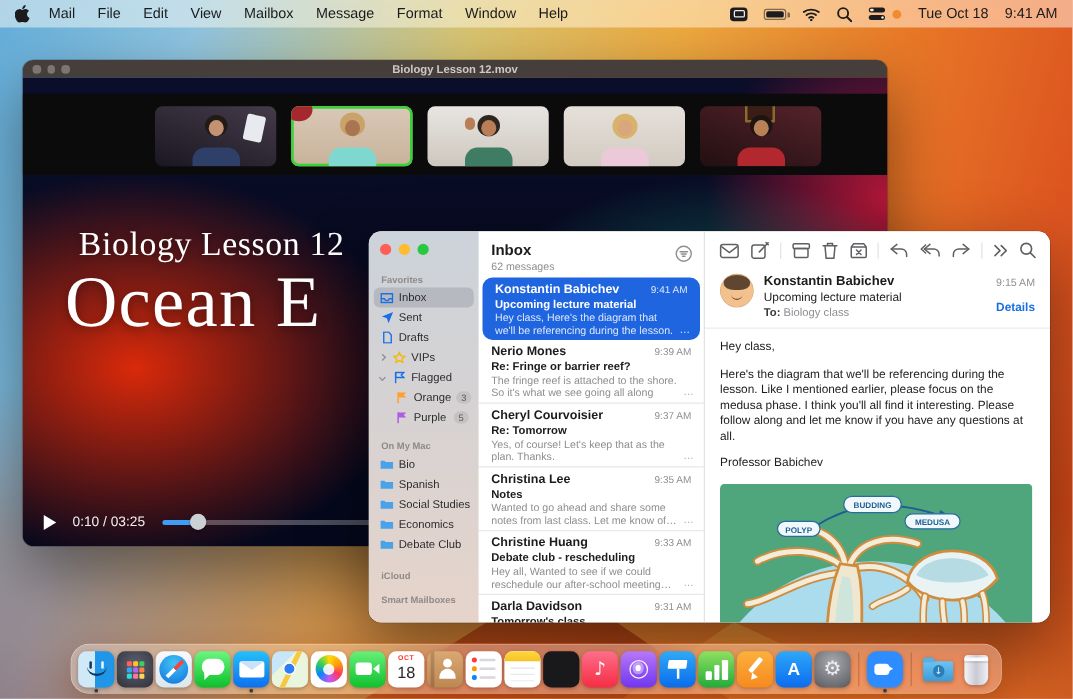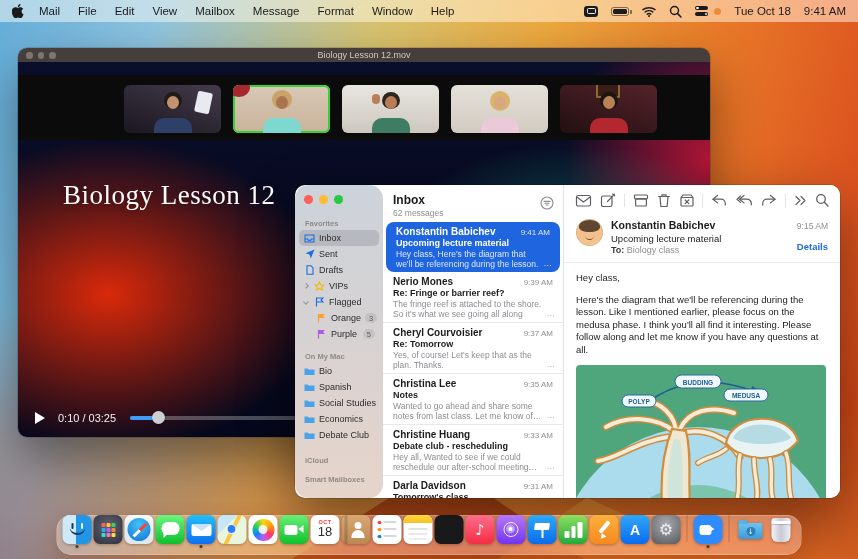--- a/index.html
+++ b/index.html
@@ -29,21 +29,21 @@
 .cc i:after{content:"";position:absolute;top:.8px;width:2.4px;height:2.4px;border-radius:50%;background:#f2ede2;}
 .cc i.l:after{left:1px;} .cc i.r:after{right:1px;}
 .rec-dot{width:7px;height:7px;border-radius:50%;background:#f08b32;margin-left:-7px;}
 .mb-clock{font-size:11.5px;}
 
 
 .qt{position:absolute;left:18px;top:48px;width:692px;height:389px;border-radius:9px;overflow:hidden;z-index:10;box-shadow:0 22px 50px rgba(0,0,0,.45),0 0 0 .5px rgba(0,0,0,.3);}
 .qt-titlebar{position:absolute;top:0;left:0;right:0;height:14px;background:#463e3a;display:flex;align-items:center;justify-content:center;}
 .qt-dots{position:absolute;left:8px;top:4px;display:flex;gap:5px;}
 .qt-dots i{width:6.5px;height:6.5px;border-radius:50%;background:#7d7570;}
-.qt-title{font-size:9px;color:#cfc9c4;font-weight:400;}
+.qt-title{font-size:9px;color:#cfc9c4;font-weight:700;}
 .qt-video{position:absolute;top:14px;left:0;right:0;bottom:0;overflow:hidden;
  background:
   radial-gradient(42% 55% at 13% 62%, rgba(255,47,6,.85), rgba(255,47,6,.22) 55%, transparent 75%),
   radial-gradient(36% 46% at 80% 58%, rgba(35,220,185,.5), rgba(35,220,185,.12) 60%, transparent 80%),
   radial-gradient(30% 55% at 100% 26%, rgba(220,25,60,.8), transparent 70%),
   linear-gradient(180deg,#0a0e2a 0%,#070a20 40%,#05081c 100%);}
 .strip{position:absolute;left:0;right:0;top:13px;height:65px;background:#0b0b0c;display:flex;gap:12px;padding:10px 0 0 106px;}
 .tile{width:97px;height:48px;border-radius:6px;position:relative;overflow:hidden;flex:none;}
 .tile.active{outline:2px solid var(--active-green);outline-offset:-2px;}
 .p-hair{position:absolute;width:18px;height:17px;border-radius:50%;left:calc(50% - 9px);top:7px;}
@@ -62,21 +62,21 @@
 .v-subheading{position:absolute;left:34px;top:146px;color:#fff;font-family:"Liberation Serif","DejaVu Serif",serif;font-size:58px;letter-spacing:1px;text-shadow:0 2px 8px rgba(0,0,0,.35);}
 .vctrl{position:absolute;left:0;right:0;bottom:8px;height:22px;display:flex;align-items:center;padding-left:17px;}
 .play{width:0;height:0;border-left:10px solid #fff;border-top:6px solid transparent;border-bottom:6px solid transparent;}
 .vtime{margin-left:13px;font-size:11px;color:#f0f0f2;}
 .vtrack{margin-left:14px;width:535px;height:4.5px;border-radius:3px;background:rgba(255,255,255,.28);position:relative;}
 .vfill{position:absolute;left:0;top:0;bottom:0;width:28px;border-radius:3px;background:#3f9df5;}
 .vthumb{position:absolute;left:22px;top:-4.5px;width:13px;height:13px;border-radius:50%;background:#ccd0d5;box-shadow:0 1px 2px rgba(0,0,0,.4);}
 
 
 .mail{position:absolute;left:295px;top:185px;width:545px;height:313px;border-radius:10px;overflow:hidden;z-index:20;box-shadow:0 22px 55px rgba(0,0,0,.45),0 0 0 .5px rgba(0,0,0,.25);background:#fff;}
-.sidebar{position:absolute;left:0;top:0;bottom:0;width:88px;background:linear-gradient(180deg,#ccd3da 0%,#d6d2d3 45%,#e6d4ca 100%);padding-top:27px;border-radius:14px;}
+.sidebar{position:absolute;left:0;top:0;bottom:0;width:88px;background:linear-gradient(180deg,#ccd3da 0%,#d6d2d3 45%,#e6d4ca 100%);padding-top:27px;}
 .tl{position:absolute;left:9px;top:10px;display:flex;gap:6px;}
 .tl i{width:9px;height:9px;border-radius:50%;}
 .tl .r{background:#ff5f57;} .tl .y{background:#febc2e;} .tl .g{background:#28c840;}
 .sb-sec{font-size:7.5px;font-weight:700;color:#8f8a88;padding-left:10px;margin:7px 0 2px;}
 .sb-item{display:flex;align-items:center;height:16px;margin:0 4px;padding-left:5px;border-radius:5px;font-size:9px;color:#2c2c2e;gap:4px;}
 .sb-item.sel{background:rgba(120,120,128,.28);}
 .sb-item.indent{padding-left:17px;}
 .gut{width:6px;flex:none;display:flex;align-items:center;}
 .chev{border:solid #8e8e93;border-width:0 1.2px 1.2px 0;padding:1.4px;}
 .chev.right{transform:rotate(-45deg);} .chev.down{transform:rotate(45deg);}
@@ -116,21 +116,21 @@
 .rh-to{font-size:9px;color:#8e8e93;margin-top:1.5px;}
 .rh-to b{color:#3a3a3c;font-weight:700;text-align:center;}
 .rh-right{text-align:right;flex:none;}
 .rh-time{font-size:8.5px;color:#8e8e93;margin-top:2px;}
 .rh-details{font-size:9.5px;color:var(--accent-blue);font-weight:600;margin-top:10px;}
 .rbody{padding:9px 12px 0;font-size:9.5px;line-height:12.5px;color:#1d1d1f;}
 .rbody p{margin-bottom:9px;}
 .diagram{margin-top:1px;width:250px;height:140px;border-radius:4px;overflow:hidden;}
 
 
-.dock{position:absolute;left:50%;transform:translateX(-50%);bottom:4px;height:40px;z-index:30;background:rgba(245,240,235,.38);backdrop-filter:blur(14px) saturate(1.6);border-radius:15px;box-shadow:inset 0 0 0 .5px rgba(255,255,255,.4),0 8px 20px rgba(120,40,0,.25);display:flex;align-items:flex-start;padding:0 6px;gap:2px;}
+.dock{position:absolute;left:50%;transform:translateX(-50%);bottom:4px;height:40px;z-index:30;background:rgba(245,240,235,.38);backdrop-filter:blur(14px) saturate(1.6);border-radius:15px;box-shadow:inset 0 0 0 .5px rgba(255,255,255,.4),0 8px 20px rgba(120,40,0,.25);display:flex;align-items:center;padding:0 6px;gap:2px;}
 .dk-item{position:relative;width:29px;height:29px;flex:none;filter:drop-shadow(0 1px 1.5px rgba(0,0,0,.28));}
 .dk{position:absolute;inset:0;border-radius:6.5px;overflow:hidden;}
 .dk-dot{position:absolute;left:calc(50% - 1.5px);bottom:-4px;width:3px;height:3px;border-radius:50%;background:#3c3c3e;}
 .dk-sep{width:1px;height:27px;background:rgba(60,40,20,.25);margin:0 4px;flex:none;}
 
 .i-finder{background:linear-gradient(90deg,#cfe9f9 0 47%,#1f96e8 47%);}
 .i-finder .eyes{position:absolute;left:9px;top:8px;width:2px;height:6px;border-radius:1px;background:#0e3a5f;box-shadow:9.5px 0 0 #eef7ff;}
 .i-finder .smile{position:absolute;left:6.5px;top:11px;width:16px;height:9px;border-bottom:2px solid #0e3a5f;border-radius:0 0 9px 9px;}
 .i-launch{background:radial-gradient(circle at 50% 40%,rgba(92,96,114,.96),rgba(42,44,56,.96));}
 .i-launch .grid{position:absolute;left:8px;top:8px;width:4px;height:4px;border-radius:1px;background:#ff6257;box-shadow:5px 0 0 #ffc32e,10px 0 0 #38d15f,0 5px 0 #2fa7f4,5px 5px 0 #b465f0,10px 5px 0 #ff8040,0 10px 0 #2adfd4,5px 10px 0 #ff74a8,10px 10px 0 #ffd84d;}
@@ -281,20 +281,21 @@
           <span class="p-body"></span>
         </div>
       <div class="tile t5">
           <span class="frame"></span>
           <span class="p-hair"></span>
           <span class="p-face"></span>
           <span class="p-body"></span>
         </div>
     </div>
     <div class="v-heading">Biology Lesson 12</div>
+    <div class="v-subheading">Ocean E</div>
     <div class="vctrl">
       <span class="play"></span>
       <span class="vtime">0:10 / 03:25</span>
       <span class="vtrack">
           <span class="vfill"></span>
           <span class="vthumb"></span>
         </span>
     </div>
   </div>
 </div>
@@ -560,20 +561,21 @@
         <div class="rh-to"><b>To:</b> <span>Biology class</span></div>
       </span>
       <span class="rh-right">
         <div class="rh-time">9:15 AM</div>
         <div class="rh-details">Details</div>
       </span>
     </div>
     <div class="rbody">
       <p>Hey class,</p>
       <p>Here's the diagram that we'll be referencing during the lesson. Like I mentioned earlier, please focus on the medusa phase. I think you'll all find it interesting. Please follow along and let me know if you have any questions at all.</p>
+      <p>Professor Babichev</p>
       <div class="diagram">
         <svg width="250" height="140" viewBox="0 0 250 140">
           <rect width="250" height="140" fill="var(--diagram-green)"></rect>
           <circle cx="122" cy="202" r="140" fill="var(--diagram-sky)"></circle>
           <circle cx="122" cy="218" r="98" fill="#7cc5ad"></circle>
           <path d="M78 33 Q122 5 180 27" fill="none" stroke="#1e5f93" stroke-width="1.6"></path>
           <path d="M176 21 L186 27 L174 31 Z" fill="#1e5f93"></path>
 
           <g fill="none" stroke="#d08c3e" stroke-width="7" stroke-linecap="round">
             <path d="M98 66 C80 52 52 50 30 62"></path>

